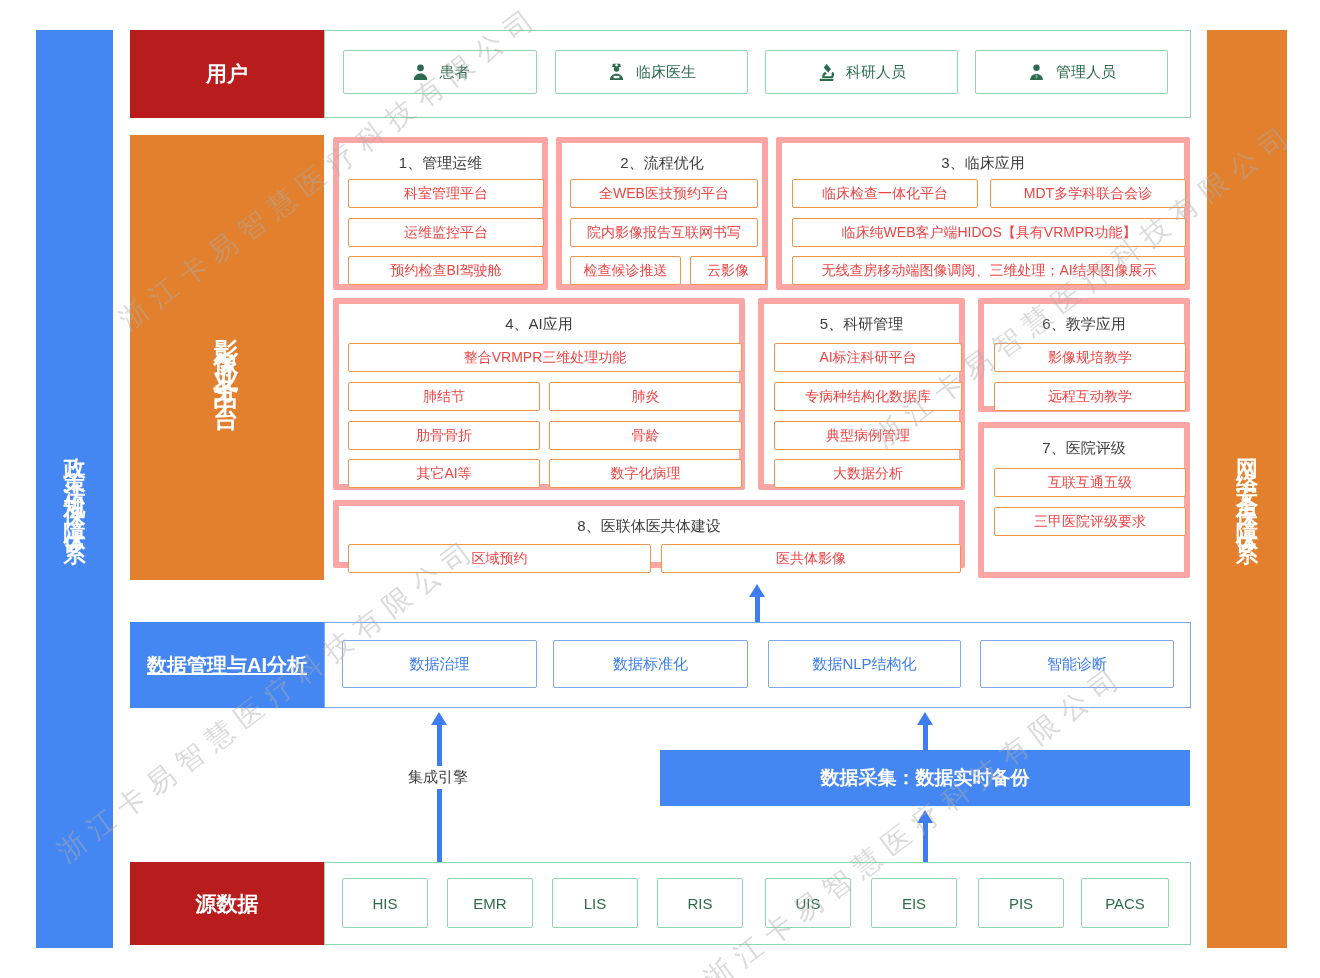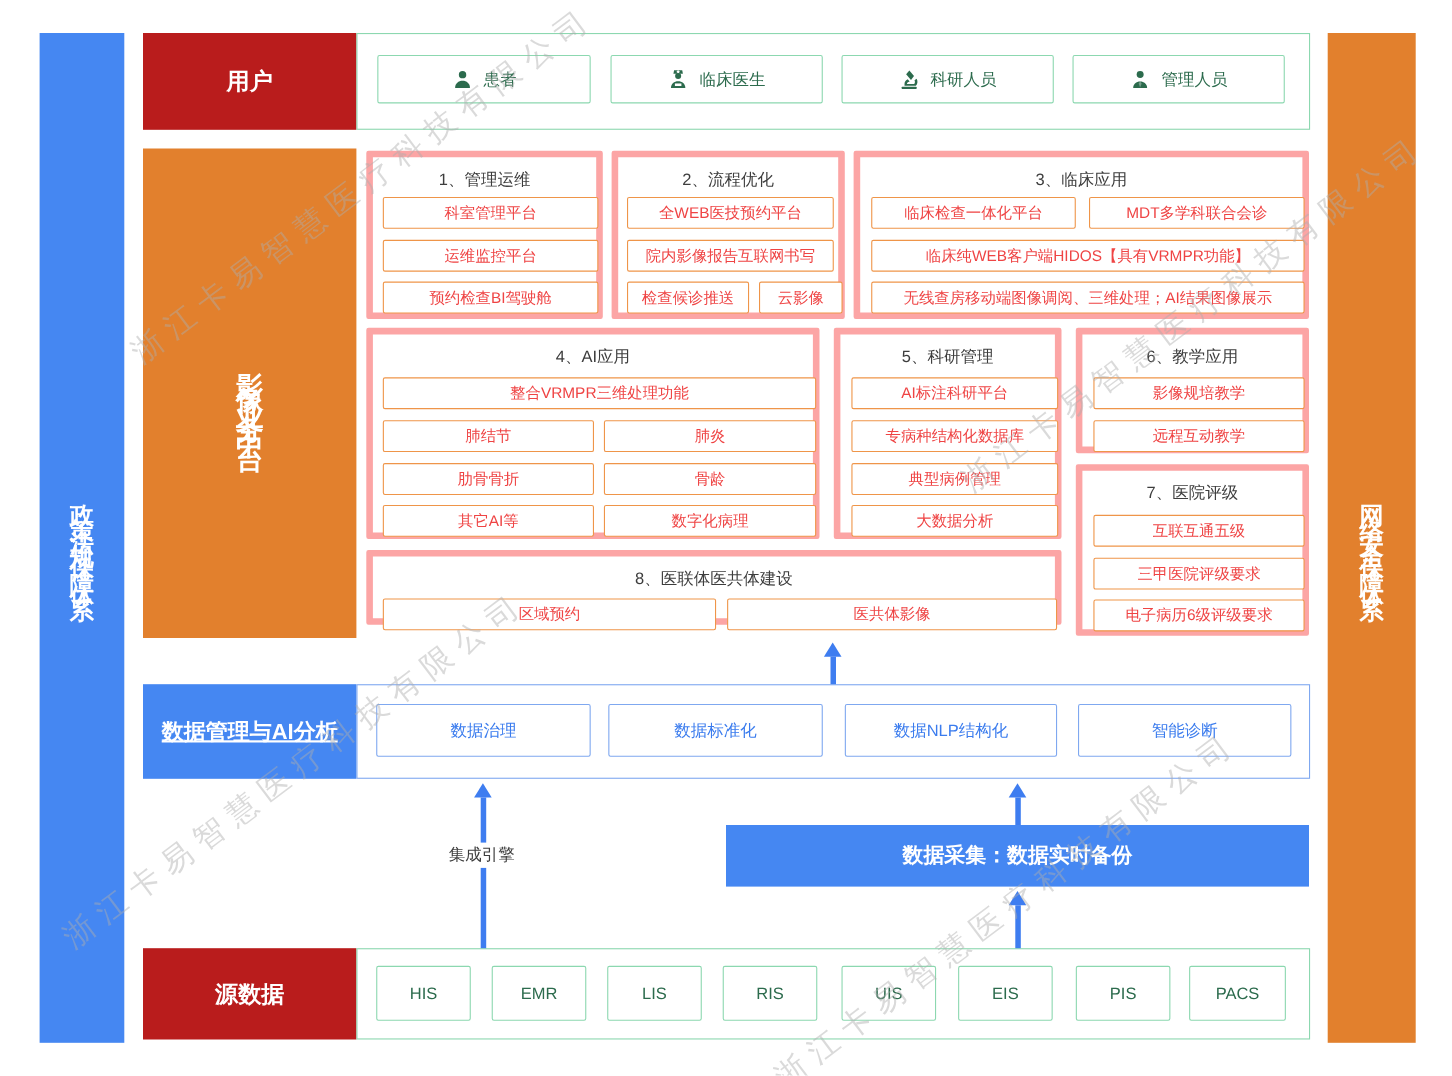--- a/index.html
+++ b/index.html
@@ -153,21 +153,20 @@
   <div class="sec" style="left:978px; top:298px; width:212px; height:114px;">
     <div class="sec-title">6、教学应用</div>
     <div class="obox abs" style="left:10px; top:39px; width:192px; height:29px;">影像规培教学</div>
     <div class="obox abs" style="left:10px; top:78px; width:192px; height:29px;">远程互动教学</div>
   </div>
 
   <div class="sec" style="left:978px; top:422px; width:212px; height:156px;">
     <div class="sec-title">7、医院评级</div>
     <div class="obox abs" style="left:10px; top:40px;  width:192px; height:29px;">互联互通五级</div>
     <div class="obox abs" style="left:10px; top:79px;  width:192px; height:29px;">三甲医院评级要求</div>
-    <div class="obox abs" style="left:10px; top:117px; width:192px; height:29px;">电子病历6级评级要求</div>
   </div>
 
   <div class="sec" style="left:333px; top:500px; width:632px; height:68px;">
     <div class="sec-title">8、医联体医共体建设</div>
     <div class="obox abs" style="left:9px;   top:38px; width:303px; height:29px;">区域预约</div>
     <div class="obox abs" style="left:322px; top:38px; width:300px; height:29px;">医共体影像</div>
   </div>
 
   <div class="abs band-label band-blue" style="left:130px; top:622px; width:194px; height:86px;">数据管理与AI分析</div>
   <div class="abs cont-blue" style="left:324px; top:622px; width:865px; height:84px;"></div>

